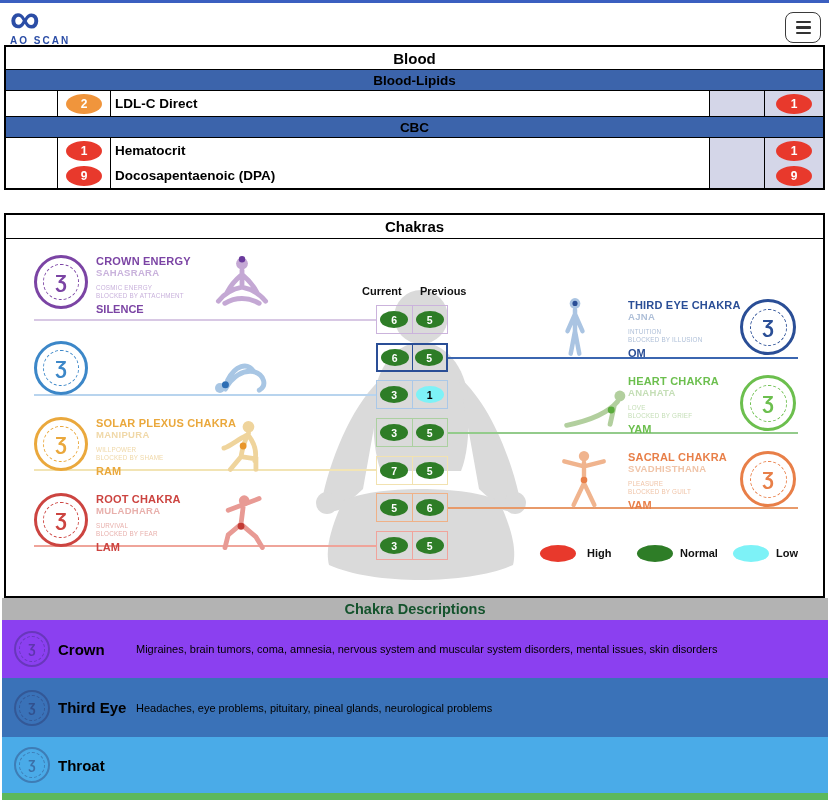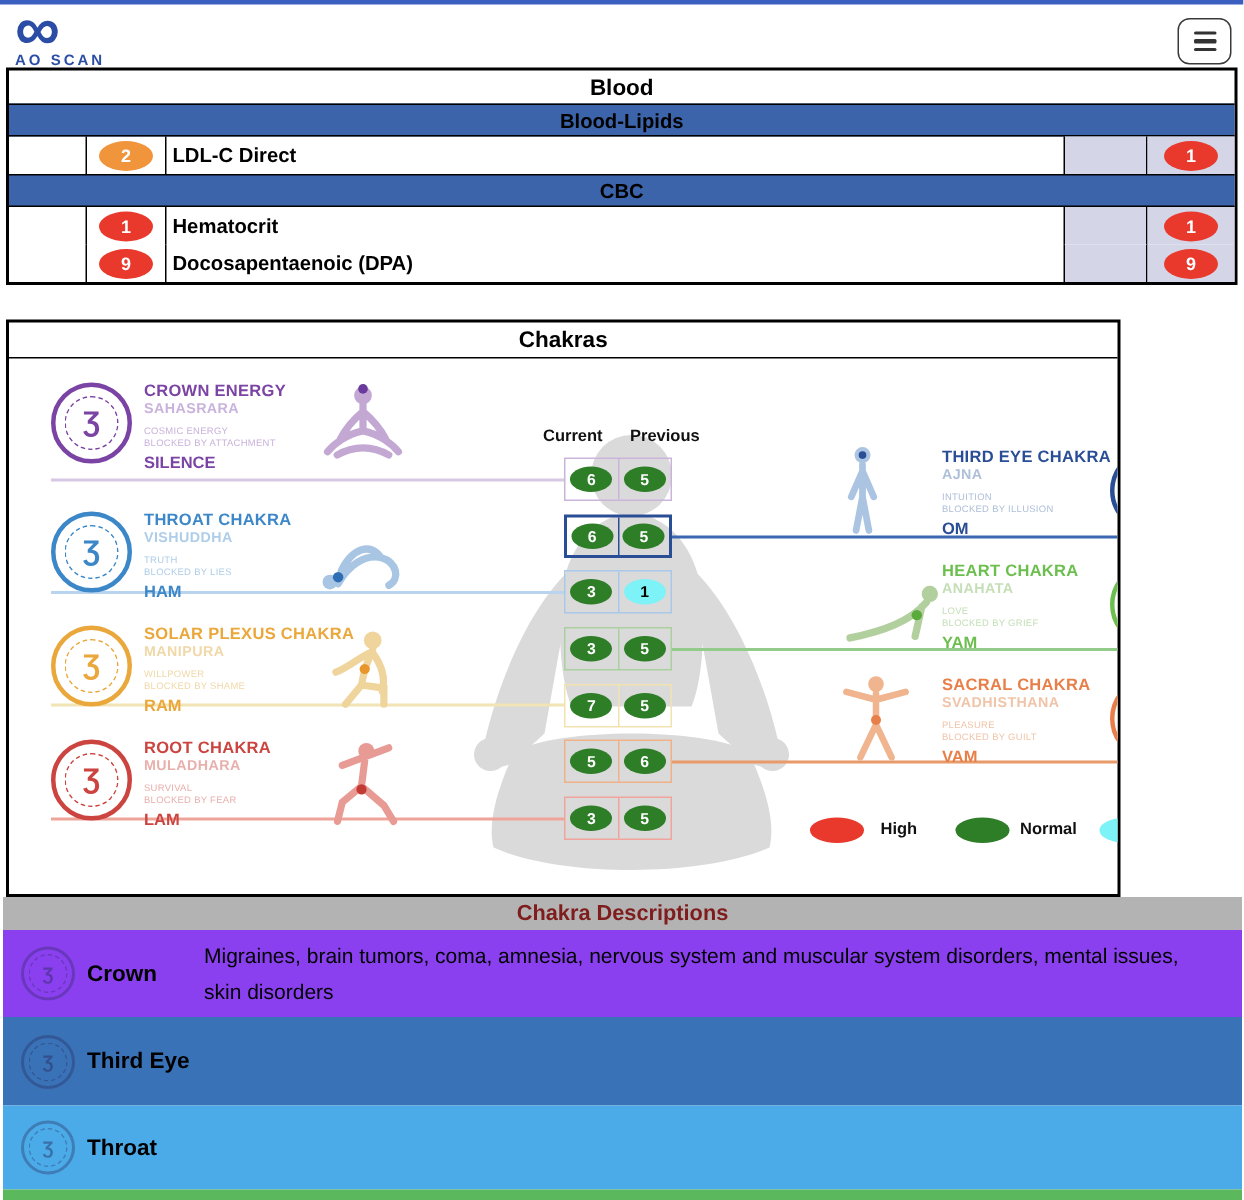--- a/index.html
+++ b/index.html
@@ -20,21 +20,21 @@
 .bt-row .c{border-right:1.5px solid #000;display:flex;align-items:center}
 .c1{width:52px}
 .c2{width:53px;justify-content:center}
 .c3{flex:1;font-size:13.5px;font-weight:bold;color:#000;padding-left:4px}
 .c4{width:55px;background:#D4D6E8}
 .c5{width:58px;background:#D4D6E8;justify-content:center;border-right:none!important}
 .oval{min-width:36px;height:20px;border-radius:50%;display:flex;align-items:center;justify-content:center;font-size:12px;font-weight:bold;color:#fff}
 .oval.orange{background:#F0953C}
 .oval.red{background:#E8392C}
 
-.chakras{position:absolute;top:213px;left:4px;width:743px;height:385px;border:2px solid #000;background:#fff}
+.chakras{position:absolute;top:213px;left:4px;width:821px;height:385px;border:2px solid #000;background:#fff}
 .ck-title{height:24px;border-bottom:1.5px solid #000;display:flex;align-items:center;justify-content:center;font-size:15px;font-weight:bold}
 .diagram{position:relative;width:100%;height:355px;overflow:hidden}
 .sil{position:absolute;left:265px;top:50px;width:300px;height:310px;color:#DADADA}
 
 .crown{--c:#7B44A4;--light:#C9B2DC;--fig:#C4A8D4}
 .throat{--c:#3C87C8;--light:#AECDE8;--fig:#A8C6E4}
 .solar{--c:#EAA83C;--light:#F0D8A8;--fig:#EFD49C}
 .root{--c:#CC4440;--light:#E8B0AC;--fig:#E89A94}
 .thirdeye{--c:#2A4E96;--light:#AEBFD8;--fig:#AAC4E2}
 .heart{--c:#6CBF4E;--light:#C4DEB6;--fig:#B2CF9E}
@@ -69,26 +69,26 @@
 .score.low{background:#7DF2F7;color:#000}
 .cline{position:absolute;height:2px}
 .cline.l{left:28px;width:342px}
 .cline.r{left:442px;width:350px}
 .cl-crown{background:#D8C8E4}.cl-thirdeye{background:#3B66B0}.cl-throat{background:#B8D4EE}.cl-heart{background:#93CB8B}.cl-solar{background:#F2E4B4}.cl-sacral{background:#E89A6A}.cl-root{background:#EFA49A}
 
 .lg-oval{position:absolute;width:36px;height:17px;border-radius:50%}
 .lg-label{position:absolute;font-size:11px;font-weight:bold;color:#111}
 
 .desc{position:absolute;top:598px;left:2px;width:826px;height:202px;overflow:hidden}
-.desc-head{height:22px;background:#B3B3B3;display:flex;align-items:center;justify-content:center;font-size:14.5px;font-weight:bold;color:#7f1d1d}
+.desc-head{height:22px;background:#B3B3B3;display:flex;align-items:center;justify-content:center;font-size:14.5px;font-weight:bold;color:#14532d}
 .d-row{display:flex;align-items:center;padding:0 34px 0 12px}
 .d-row .d-icon{width:36px;height:36px;border-radius:50%;border:2px solid rgba(40,40,90,.35);display:flex;align-items:center;justify-content:center;flex:none}
 .d-icon .di-inner{width:26px;height:26px;border-radius:50%;border:1px dashed rgba(40,40,90,.35);display:flex;align-items:center;justify-content:center;font-size:12px;color:rgba(40,40,90,.45);font-weight:bold}
 .d-name{width:76px;margin-left:8px;font-size:15px;font-weight:bold;color:#000;flex:none}
-.d-text{flex:1;font-size:14px;color:#000;line-height:24px;padding-left:2px}
+.d-text{flex:1;font-size:11px;color:#000;line-height:24px;padding-left:2px}
 .d-crown{background:#8B40F0;height:58px}
 .d-thirdeye{background:#3A72B8;height:59px}
 .d-throat{background:#4AABE8;height:56px}
 .d-partial{background:#5CB85C;height:8px}
 </style>
 </head>
 <body>
 
 <div class="topline"></div>
 
@@ -183,27 +183,20 @@
         <circle cx="30" cy="4" r="3" fill="#6A3A9C"></circle>
       </svg>
     </div>
 
     <div class="entry left throat" style="top:100px">
       <div class="medallion">
           <div class="m-inner">
             <span class="m-glyph">Ʒ</span>
           </div>
         </div>
-      <div class="ch-text">
-        <div class="ch-title">THROAT CHAKRA</div>
-        <div class="ch-sanskrit">VISHUDDHA</div>
-        <div class="ch-attr first">TRUTH</div>
-        <div class="ch-attr">BLOCKED BY LIES</div>
-        <div class="ch-mantra">HAM</div>
-      </div>
       <svg class="pose" width="70" height="46" viewBox="0 0 64 42" style="top:14px">
         <circle cx="10" cy="32" r="4.5" fill="currentColor"></circle>
         <path d="M15,33 C21,22 31,15 41,17 C51,20 53,30 46,34 M41,17 C35,8 24,11 17,25" fill="none" stroke="currentColor" stroke-width="4.5" stroke-linecap="round"></path>
         <circle cx="15" cy="29" r="3.2" fill="#2E6EB4"></circle>
       </svg>
     </div>
 
     <div class="entry left solar" style="top:176px">
       <div class="medallion">
           <div class="m-inner">
@@ -380,20 +373,21 @@
         <div class="di-inner">Ʒ</div>
       </div>
     <div class="d-name">Crown</div>
     <div class="d-text">Migraines, brain tumors, coma, amnesia, nervous system and muscular system disorders, mental issues, skin disorders</div>
   </div>
   <div class="d-row d-thirdeye">
     <div class="d-icon">
         <div class="di-inner">Ʒ</div>
       </div>
     <div class="d-name">Third Eye</div>
+    <div class="d-text">Headaches, eye problems, pituitary, pineal glands, neurological problems</div>
   </div>
   <div class="d-row d-throat">
     <div class="d-icon">
         <div class="di-inner">Ʒ</div>
       </div>
     <div class="d-name">Throat</div>
   </div>
   <div class="d-partial"></div>
 </div>
 

